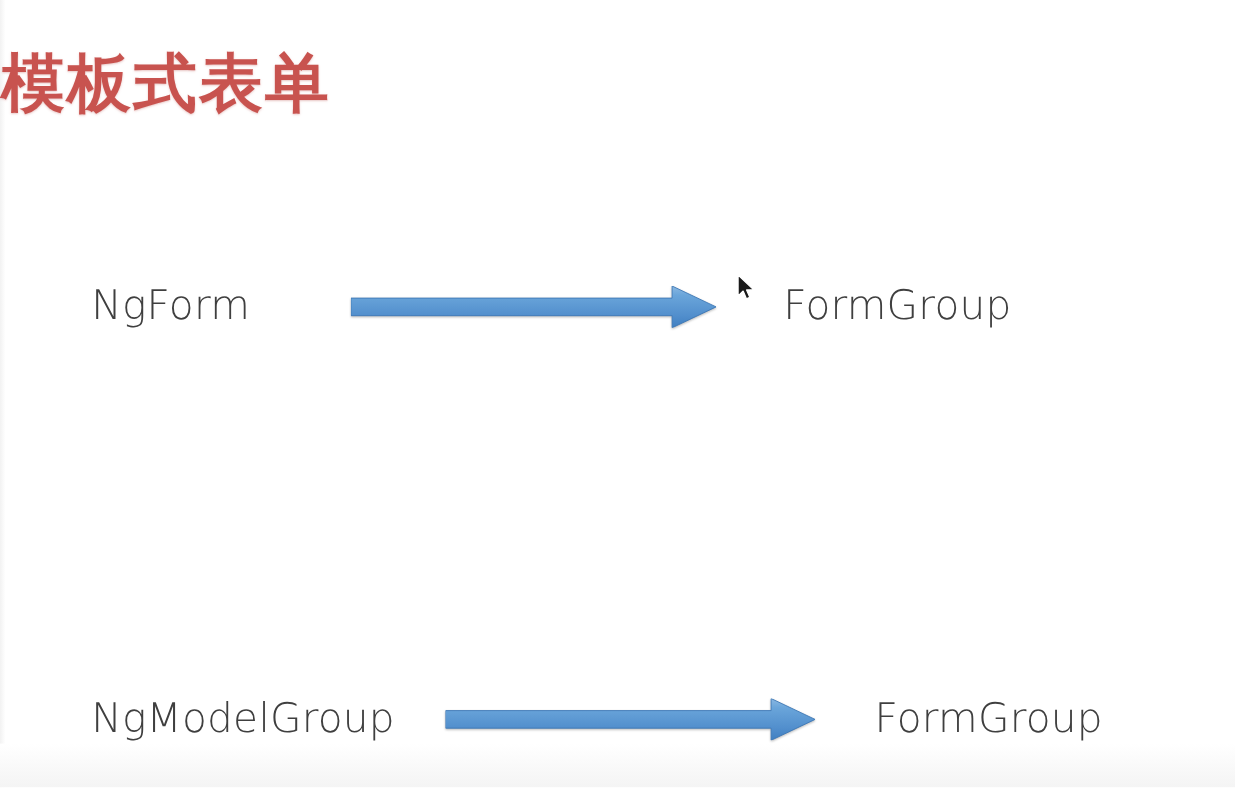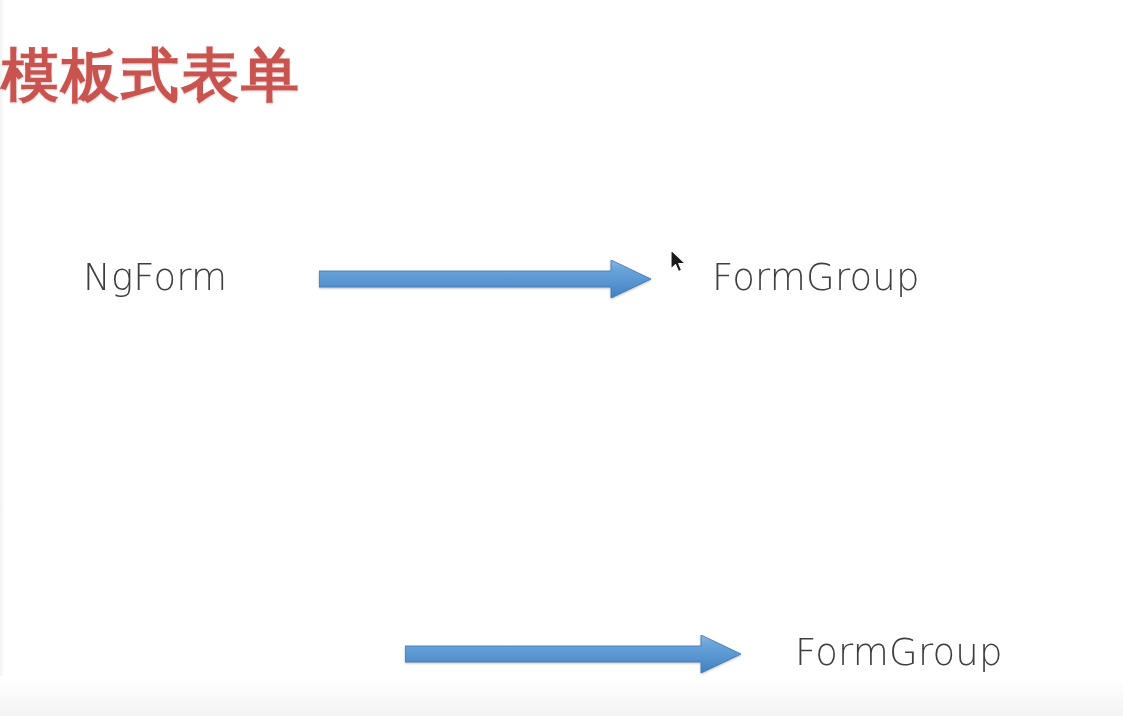--- a/index.html
+++ b/index.html
@@ -139,20 +139,21 @@
         </defs>
         <path d="M0,11 L292,11 L292,0 L332,19 L292,38 L292,27 L0,27 Z" fill="url(#g0)" stroke="#3b76b5" stroke-width="0.8"></path>
       </svg>
     </div>
 
     <div class="dst-label">FormGroup</div>
   </div>
 
 
   <div class="row" id="row-2">
+    <div class="src-label">NgModelGroup</div>
 
     <div class="arrow" id="arrow-2">
       <svg viewBox="0 0 336 38" preserveAspectRatio="none" aria-hidden="true">
         <defs>
           <linearGradient id="g2" x1="0" y1="0" x2="0" y2="1">
             <stop offset="0%" stop-color="#8ab8e2"></stop>
             <stop offset="22%" stop-color="#6aa5da"></stop>
             <stop offset="70%" stop-color="#528fcd"></stop>
             <stop offset="100%" stop-color="#3f7fc1"></stop>
           </linearGradient>

